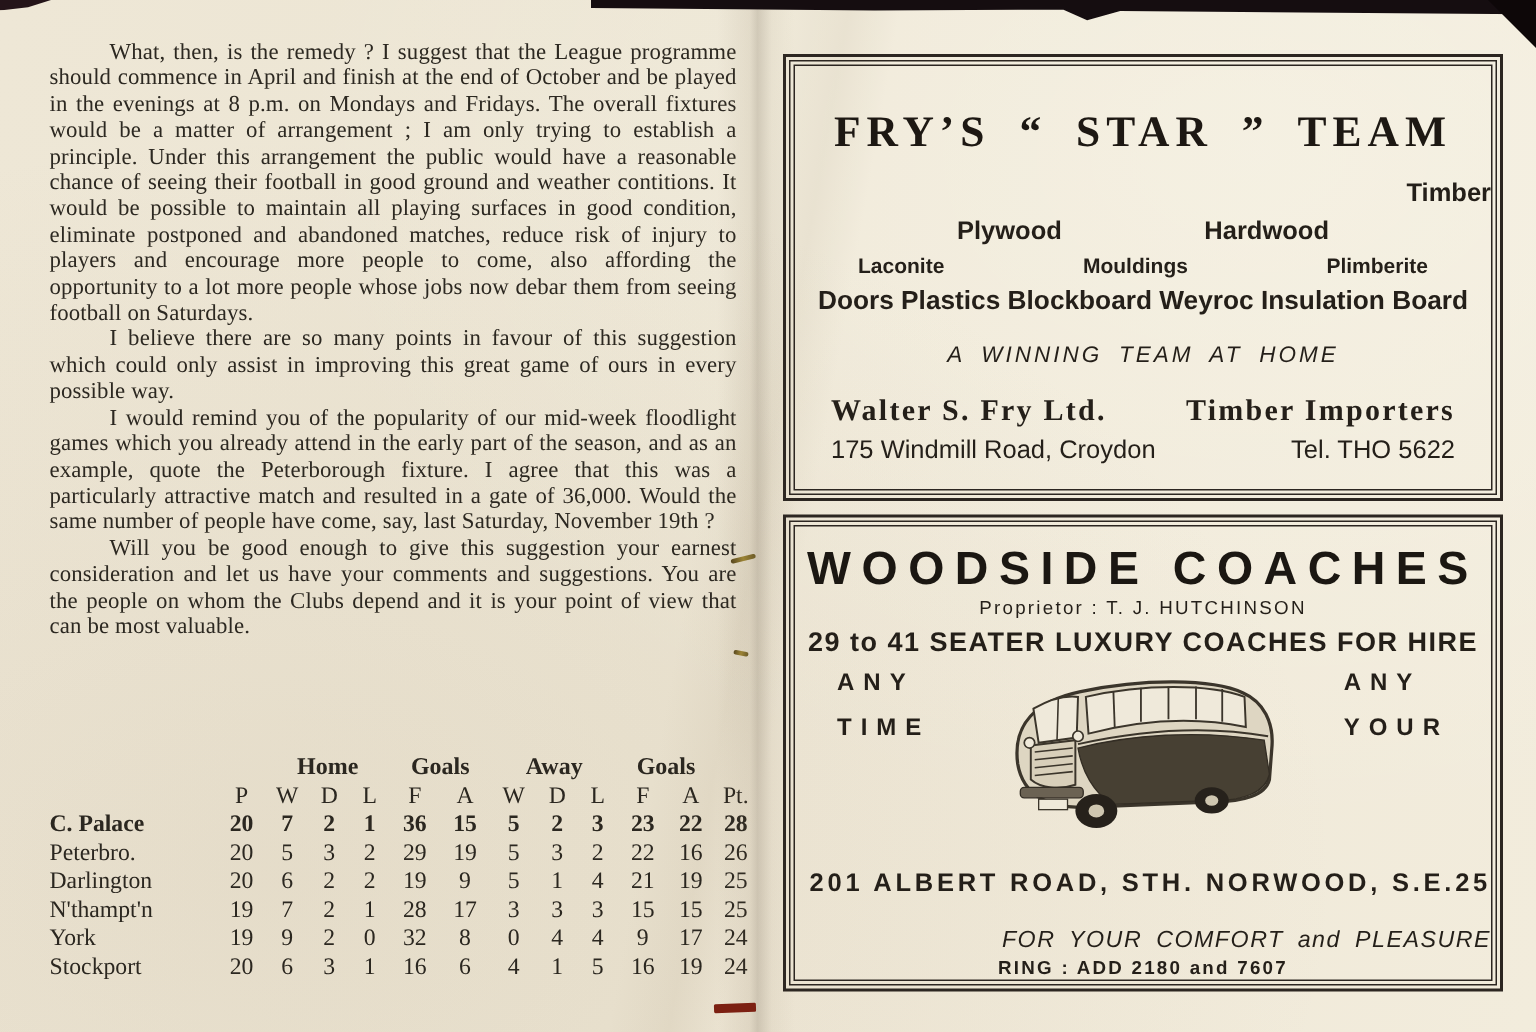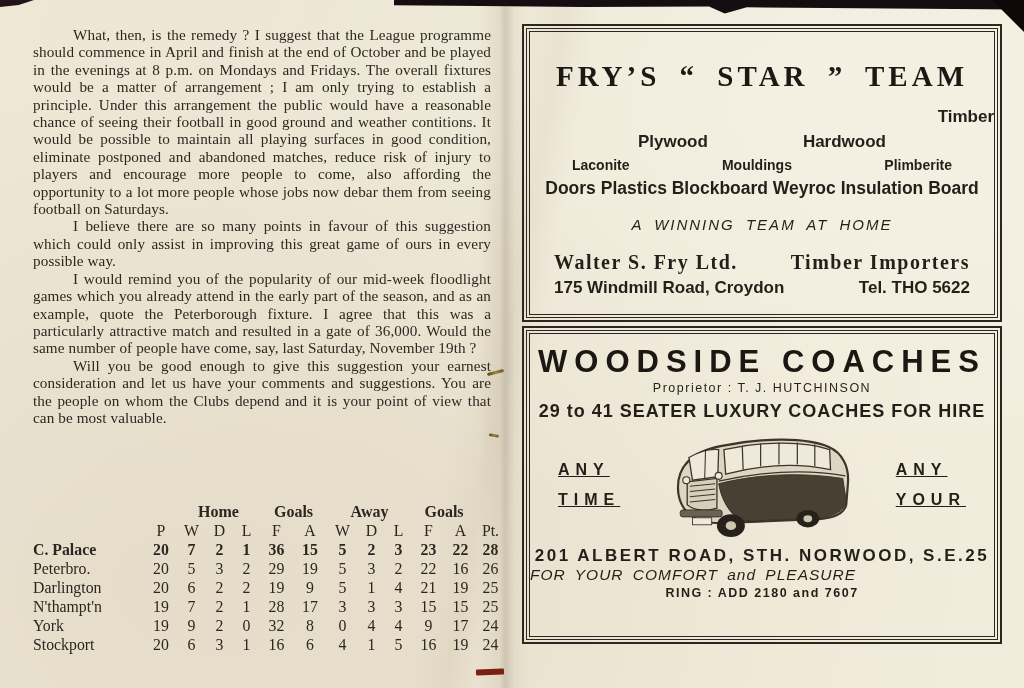--- a/index.html
+++ b/index.html
@@ -46,43 +46,43 @@
   table.league .group th{font-weight:bold;text-align:center;font-size:16px;}
   table.league .cols th{text-align:center;}
   table.league td{text-align:center;}
   table.league td.team{text-align:left;}
   tr.bold-row td{font-weight:bold;}
   
   .ad{position:absolute;color:#241f19;}
   .b1{border:2px solid #2c2621;padding:2px;height:100%;box-sizing:border-box;}
   .b2{border:1px solid #2c2621;padding:2px;height:100%;box-sizing:border-box;}
   .b3{border:1.4px solid #2c2621;height:100%;box-sizing:border-box;position:relative;overflow:hidden;}
-  .frys{left:522px;top:24px;width:480px;height:298px;}
-  .woodside{left:522px;top:326px;width:480px;height:318px;}
+  .frys{left:522px;top:36px;width:480px;height:298px;}
+  .woodside{left:522px;top:343px;width:480px;height:318px;}
   .sans{font-family:"Liberation Sans", sans-serif;}
   .frys-title{
     margin-top:28px;text-align:center;font-weight:bold;font-size:29px;
     letter-spacing:4px;word-spacing:8px;color:#1d1813;
   }
   .frys-timber{margin-top:14px;text-align:right;font-weight:bold;font-size:17px;}
   .frys-row2{margin-top:5px;display:flex;justify-content:space-between;padding:0 108px;font-weight:bold;font-size:17px;align-items:flex-end;}
   .frys-row3{margin-top:5px;display:flex;justify-content:space-between;padding:0 42px;font-weight:bold;font-size:14px;}
   .frys-line{margin-top:5px;text-align:center;font-weight:bold;font-size:17.5px;}
   .frys-slogan{margin-top:17px;text-align:center;font-style:italic;font-size:15px;letter-spacing:2px;word-spacing:5px;}
   .frys-company{margin-top:18px;display:flex;justify-content:space-between;padding:0 24px;font-weight:bold;font-size:20px;letter-spacing:1.5px;gap:38px;}
-  .frys-addr{margin-top:4px;display:flex;justify-content:space-between;padding:0 24px;font-weight:bold;font-size:17px;}
+  .frys-addr{margin-top:4px;display:flex;justify-content:space-between;padding:0 24px;font-weight:normal;font-size:17px;}
   .wood-title{margin-top:10px;text-align:center;font-weight:bold;font-size:31px;letter-spacing:7px;color:#1b1712;}
   .wood-prop{margin-top:1px;text-align:center;font-size:12.5px;letter-spacing:1.5px;}
   .wood-seater{margin-top:6px;text-align:center;font-weight:bold;font-size:18px;letter-spacing:1px;}
-  .wood-mid{margin-top:2px;display:flex;align-items:center;justify-content:space-between;padding:0 28px;height:122px;text-decoration:underline;}
+  .wood-mid{margin-top:2px;display:flex;align-items:flex-start;justify-content:space-between;padding:0 28px;height:122px;}
   .wood-any{font-weight:bold;font-size:16px;letter-spacing:6px;line-height:30px;text-align:left;}
   .wood-any.right{text-align:left;}
   .bus{width:212px;height:118px;}
-  .wood-addr{margin-top:0;text-align:center;font-weight:bold;font-size:17px;letter-spacing:2.5px;}
-  .wood-slogan{margin-top:0;text-align:left;font-style:italic;font-size:15.5px;letter-spacing:1px;word-spacing:4px;}
+  .wood-addr{margin-top:16px;text-align:right;font-weight:bold;font-size:17px;letter-spacing:2.5px;}
+  .wood-slogan{margin-top:19px;text-align:right;font-style:italic;font-size:15.5px;letter-spacing:1px;word-spacing:4px;}
   .wood-ring{margin-top:2px;text-align:center;font-weight:bold;font-size:12.5px;letter-spacing:1.5px;}
 </style>
 </head>
 <body>
 
 <div class="paper">
 
   <div class="article">
     <p>What, then, is the remedy ?  I suggest that the League programme should commence in April and finish at the end of October and be played in the evenings at 8 p.m. on Mondays and Fridays.  The overall fixtures would be a matter of arrangement ;  I am only trying to establish a principle. Under this arrangement the public would have a reasonable chance of seeing their football in good ground and weather contitions.  It would be possible to maintain all playing surfaces in good condition, eliminate postponed and abandoned matches, reduce risk of injury to players and encourage more people to come, also affording the opportunity to a lot more people whose jobs now debar them from seeing football on Saturdays.</p>
     <p>I believe there are so many points in favour of this suggestion which could only assist in improving this great game of ours in every possible way.</p>

